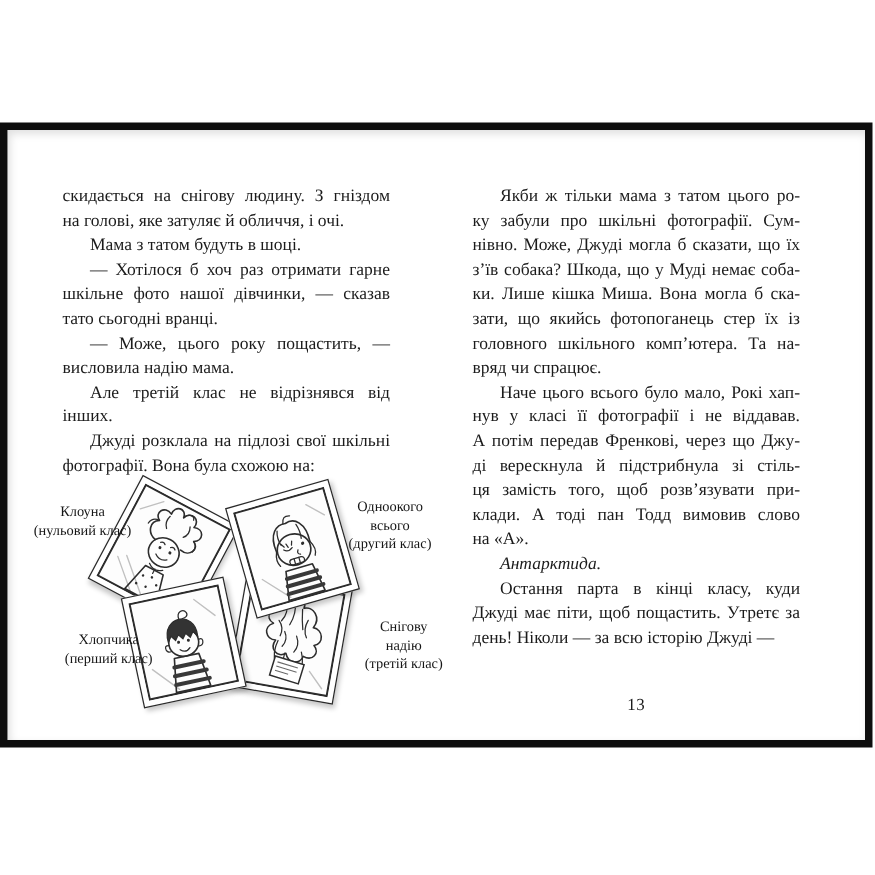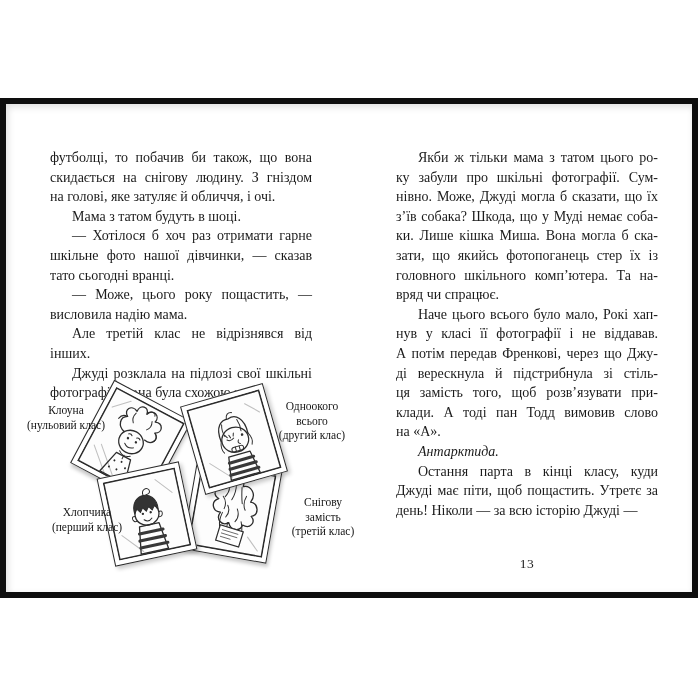--- a/index.html
+++ b/index.html
@@ -10,21 +10,21 @@
   .frame {
     position:absolute; left:0; top:98px; width:698px; height:500px;
     box-sizing:border-box; border:6px solid #0e0e0e; background:#ffffff;
   }
   .frame::before {
     content:""; position:absolute; inset:0; pointer-events:none;
     box-shadow: inset 2px 3px 7px rgba(0,0,0,0.13);
   }
   .page { position:absolute; top:0; height:488px; }
   .page-left  { left:0;   width:346px; }
-  .page-right { left:350px; width:340px; }
+  .page-right { left:332px; width:340px; }
 
   .text-col {
     position:absolute; top:44px; width:262px;
     font-size:14px; line-height:19.6px; color:#1b1b1b;
   }
   .page-left  .text-col { left:44px; }
   .page-right .text-col { left:40px; }
 
   .line { text-align:justify; text-align-last:justify; white-space:normal; }
   .line.last   { text-align-last:left; }
@@ -65,21 +65,20 @@
   .stripe { fill:none; stroke:#383838; stroke-width:3.2; stroke-linecap:round; }
 </style>
 </head>
 <body>
 
 <div class="canvas">
   <div class="frame">
 
     <div class="page page-left">
       <div class="text-col">
-          <div class="line">футболці, то побачив би також, що вона</div>
           <div class="line">скидається на снігову людину. З гніздом</div>
           <div class="line last">на голові, яке затуляє й обличчя, і очі.</div>
           <div class="line last indent">Мама з татом будуть в шоці.</div>
           <div class="line indent">— Хотілося б хоч раз отримати гарне</div>
           <div class="line">шкільне фото нашої дівчинки, — сказав</div>
           <div class="line last">тато сьогодні вранці.</div>
           <div class="line indent">— Може, цього року пощастить, —</div>
           <div class="line last">висловила надію мама.</div>
           <div class="line last indent">Але третій клас не відрізнявся від інших.</div>
           <div class="line indent">Джуді розклала на підлозі свої шкільні</div>
@@ -96,21 +95,21 @@
             <div>Одноокого</div>
             <div>всього</div>
             <div>(другий клас)</div>
           </div>
         <div class="photo-label label-boy">
             <div>Хлопчика</div>
             <div>(перший клас)</div>
           </div>
         <div class="photo-label label-snowman">
             <div>Снігову</div>
-            <div>замість</div>
+            <div>надію</div>
             <div>(третій клас)</div>
           </div>
 
         <div class="photo photo-clown">
           <svg width="78" height="84" viewBox="0 0 78 84">
             <rect x="1" y="1" width="76" height="82" fill="none" stroke="#2c2c2c" stroke-width="1.6"></rect>
             <path class="lt" d="M8 62 L30 82 M14 58 L38 80 M6 20 L20 6"></path>
             <path class="ln" d="M28 36 C20 34 17 25 24 21 C17 17 22 8 30 12 C29 4 39 2 40 10 C43 2 53 5 51 13 C59 10 63 19 56 23 C63 26 59 36 50 34"></path>
             <path class="lnthin" d="M40 10 C41 5 47 4 48 8 M24 21 q-6 0 -7 6 M56 23 q5 3 3 8 M30 14 q-2 6 2 10 M48 14 q3 6 -1 10"></path>
             <ellipse cx="39" cy="42" rx="12.5" ry="11.5" fill="#ffffff" class="ln"></ellipse>

